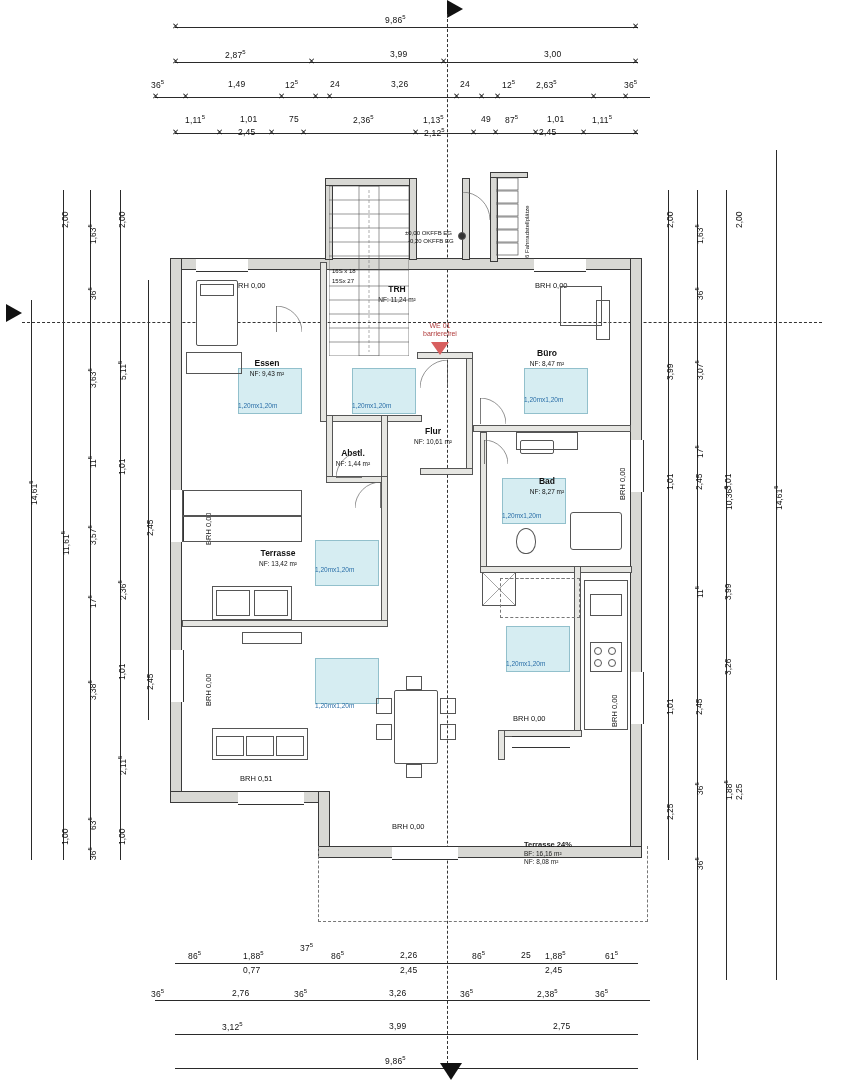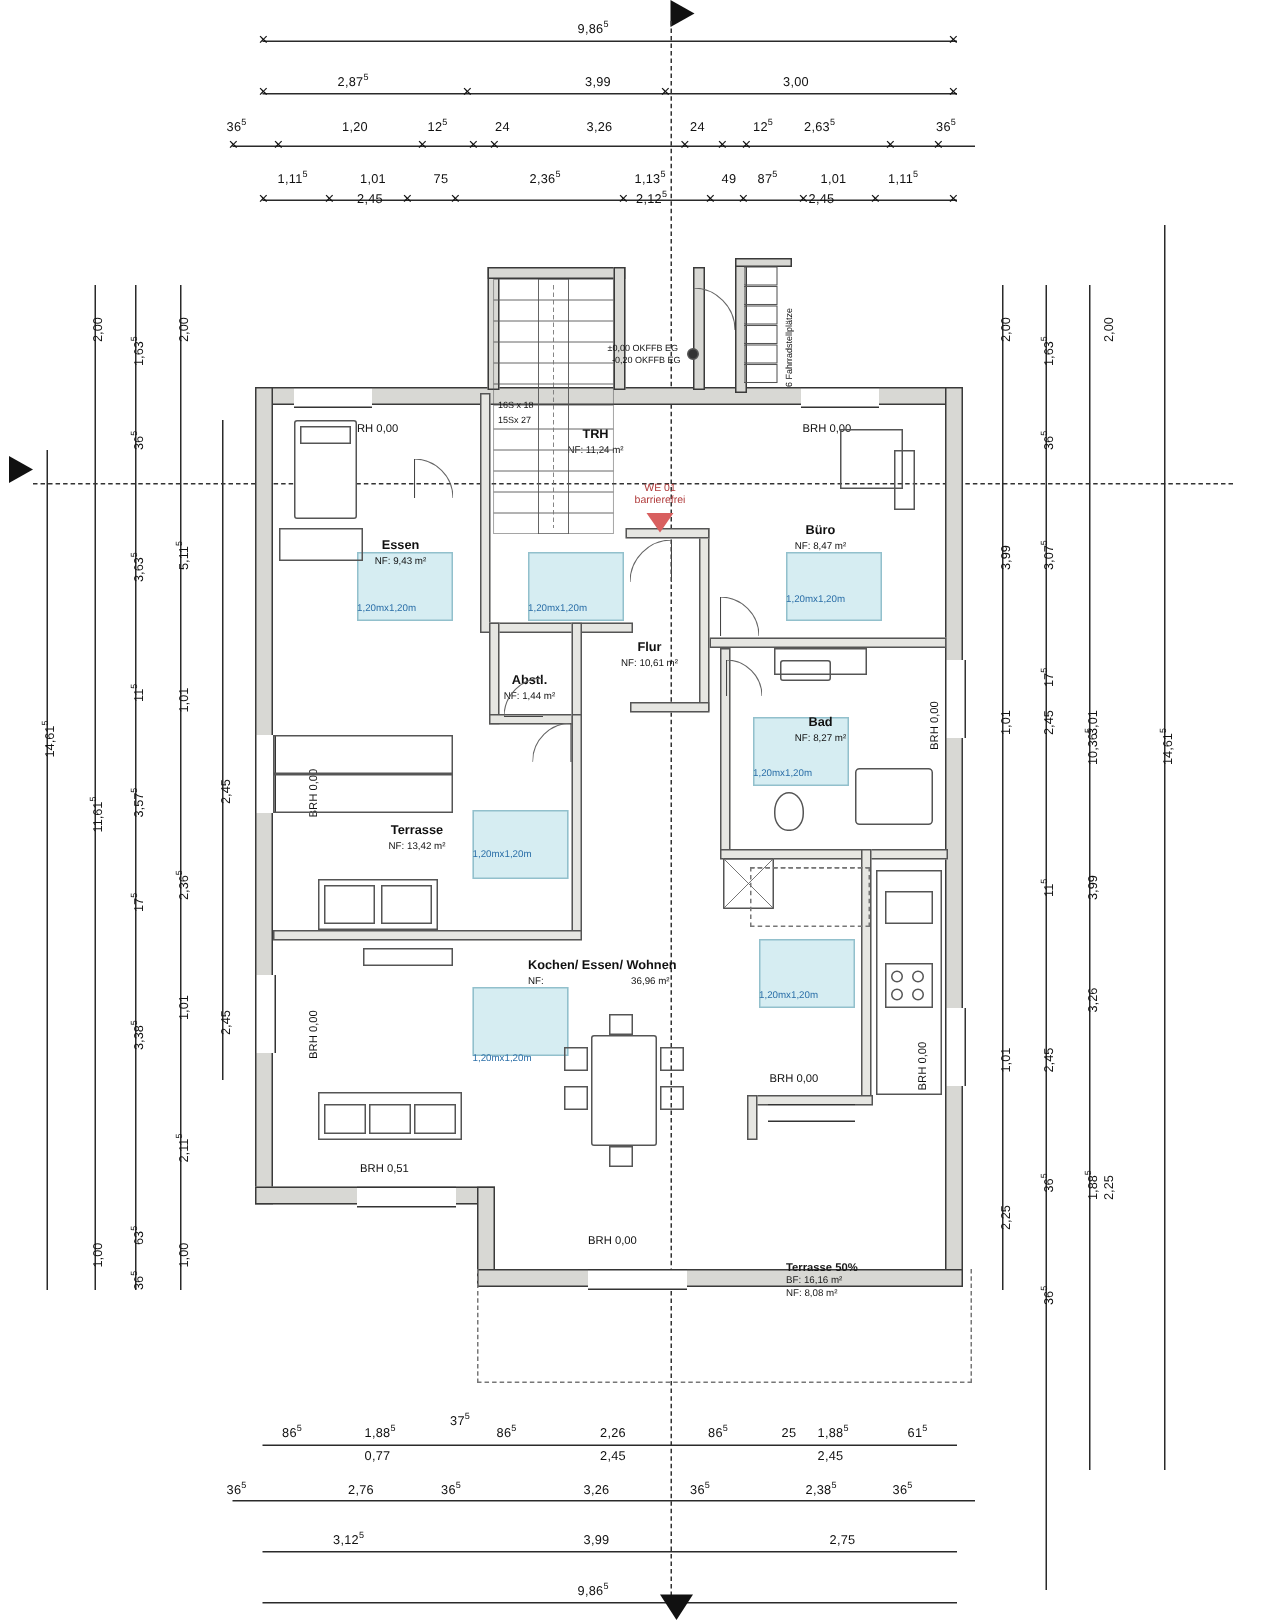--- a/index.html
+++ b/index.html
@@ -56,29 +56,29 @@
 <div class="stage">
 
   <div class="abs hline" style="left:175px;top:27px;width:463px;"></div>
   <div class="abs dim" style="left:385px;top:14px;">9,86<sup>5</sup></div>
   <div class="abs dim" style="left:172px;top:21px;">✕</div>
   <div class="abs dim" style="left:632px;top:21px;">✕</div>
 
   <div class="abs hline" style="left:175px;top:62px;width:463px;"></div>
   <div class="abs dim" style="left:225px;top:49px;">2,87<sup>5</sup></div>
   <div class="abs dim" style="left:390px;top:49px;">3,99</div>
-  <div class="abs dim" style="left:522px;top:49px;">3,00</div>
+  <div class="abs dim" style="left:544px;top:49px;">3,00</div>
   <div class="abs dim" style="left:172px;top:56px;">✕</div>
   <div class="abs dim" style="left:308px;top:56px;">✕</div>
   <div class="abs dim" style="left:440px;top:56px;">✕</div>
   <div class="abs dim" style="left:632px;top:56px;">✕</div>
 
   <div class="abs hline" style="left:155px;top:97px;width:495px;"></div>
   <div class="abs dim" style="left:151px;top:79px;">36<sup>5</sup></div>
-  <div class="abs dim" style="left:228px;top:79px;">1,20</div>
+  <div class="abs dim" style="left:228px;top:79px;">1,49</div>
   <div class="abs dim" style="left:285px;top:79px;">12<sup>5</sup></div>
   <div class="abs dim" style="left:330px;top:79px;">24</div>
   <div class="abs dim" style="left:391px;top:79px;">3,26</div>
   <div class="abs dim" style="left:460px;top:79px;">24</div>
   <div class="abs dim" style="left:502px;top:79px;">12<sup>5</sup></div>
   <div class="abs dim" style="left:536px;top:79px;">2,63<sup>5</sup></div>
   <div class="abs dim" style="left:624px;top:79px;">36<sup>5</sup></div>
   <div class="abs dim" style="left:152px;top:91px;">✕</div>
   <div class="abs dim" style="left:182px;top:91px;">✕</div>
   <div class="abs dim" style="left:278px;top:91px;">✕</div>
@@ -291,27 +291,22 @@
     <span class="nf">NF: 1,44 m²</span>
   </div>
   <div class="abs room" style="left:512px;top:476px;width:70px;">
     <b>Bad</b><br>
     <span class="nf">NF: 8,27 m²</span>
   </div>
   <div class="abs room" style="left:240px;top:548px;width:76px;">
     <b>Terrasse</b><br>
     <span class="nf">NF:  13,42 m²</span>
   </div>
-  <div class="abs room" style="left:352px;top:638px;width:180px;text-align:left;">
-    <b>Kochen/ Essen/ Wohnen</b><br>
-    <span class="nf">NF:</span>
-    <span class="nf" style="margin-left:56px;">36,96 m²</span>
-  </div>
   <div class="abs terr" style="left:524px;top:840px;width:130px;">
-    <b>Terrasse 50%</b><br>
+    <b>Terrasse 24%</b><br>
     <span>BF:        16,16 m²</span><br>
     <span>NF:        8,08 m²</span>
   </div>
 
   <div class="abs dashbox" style="left:318px;top:846px;width:330px;height:76px;border-top:none;"></div>
 
   <div class="abs brh" style="left:238px;top:281px;">RH 0,00</div>
   <div class="abs brh" style="left:535px;top:281px;">BRH 0,00</div>
   <div class="abs brhv" style="left:204px;top:545px;">BRH 0,00</div>
   <div class="abs brhv" style="left:204px;top:706px;">BRH 0,00</div>

